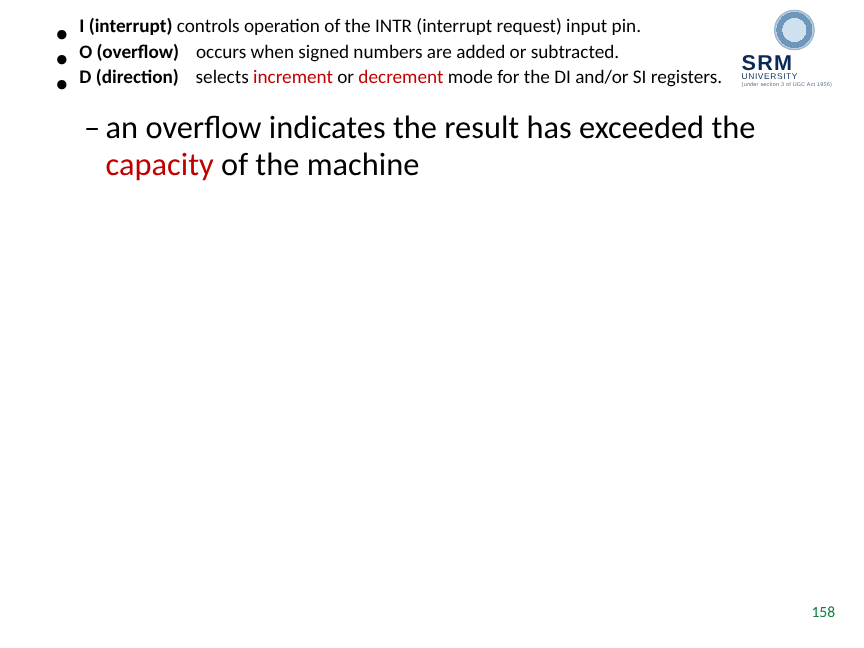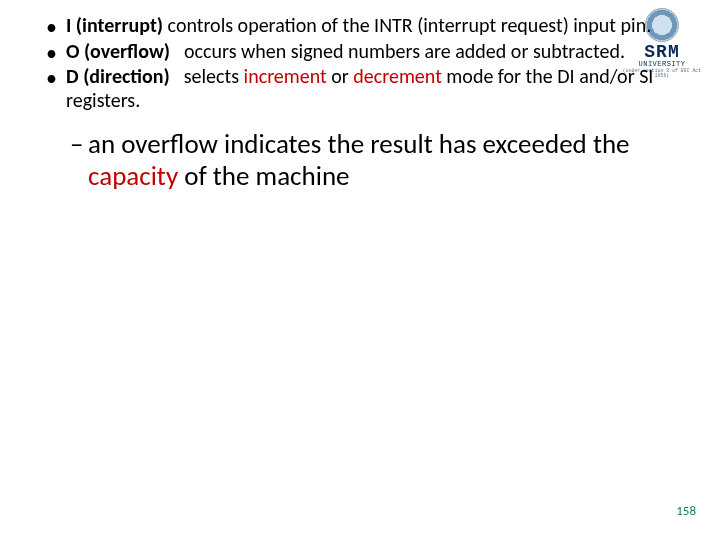--- a/index.html
+++ b/index.html
@@ -18,22 +18,22 @@
     width: 720px;
     height: 540px;
     box-sizing: border-box;
     padding: 14px 30px 0 30px;
   }
   .logo {
     position: absolute;
     top: 8px;
     right: 14px;
     width: 88px;
-    text-align: center;
-    font-family: Liberation Mono, monospace;
+    text-align: left;
+    font-family: Liberation Sans, sans-serif;
     line-height: 1;
   }
   .logo .seal {
     width: 34px;
     height: 34px;
     margin: 0 auto 1px auto;
     border-radius: 50%;
     background:
       radial-gradient(circle at 50% 50%, #cfe0ef 0 10px, #6f96bb 10px 15px, #bcd0e2 15px 17px, transparent 17px);
     box-shadow: inset 0 0 0 1px #9bb5cc;
@@ -52,21 +52,21 @@
   .logo .tag {
     font-size: 4.5px;
     color: #5a6b84;
     margin-top: 1px;
     letter-spacing: 0.2px;
   }
   ul.top {
     list-style: none;
     margin: 0;
     padding: 0 0 0 16px;
-    font-size: 20px;
+    font-size: 16px;
     line-height: 1.18;
   }
   ul.top > li {
     position: relative;
     padding-left: 20px;
     margin: 0 0 2px 0;
   }
   ul.top > li::before {
     content: "•";
     position: absolute;

